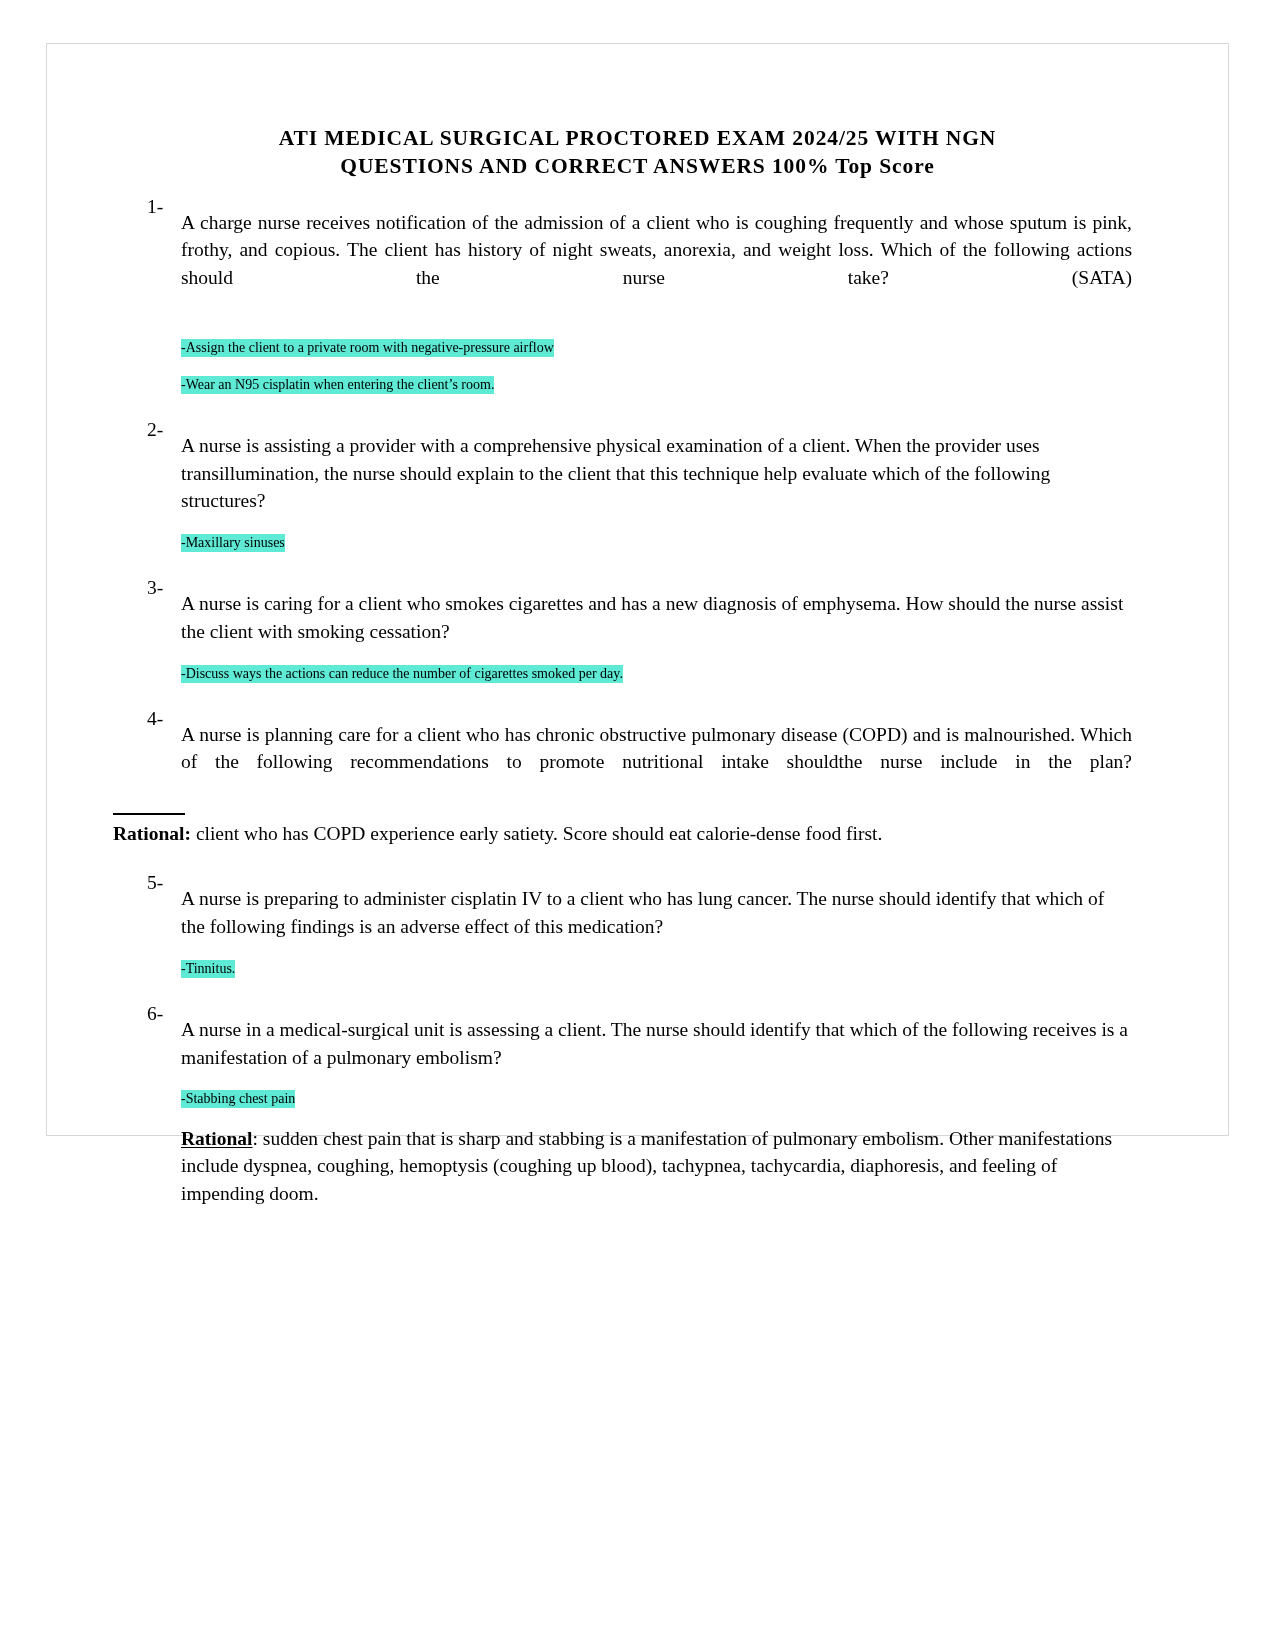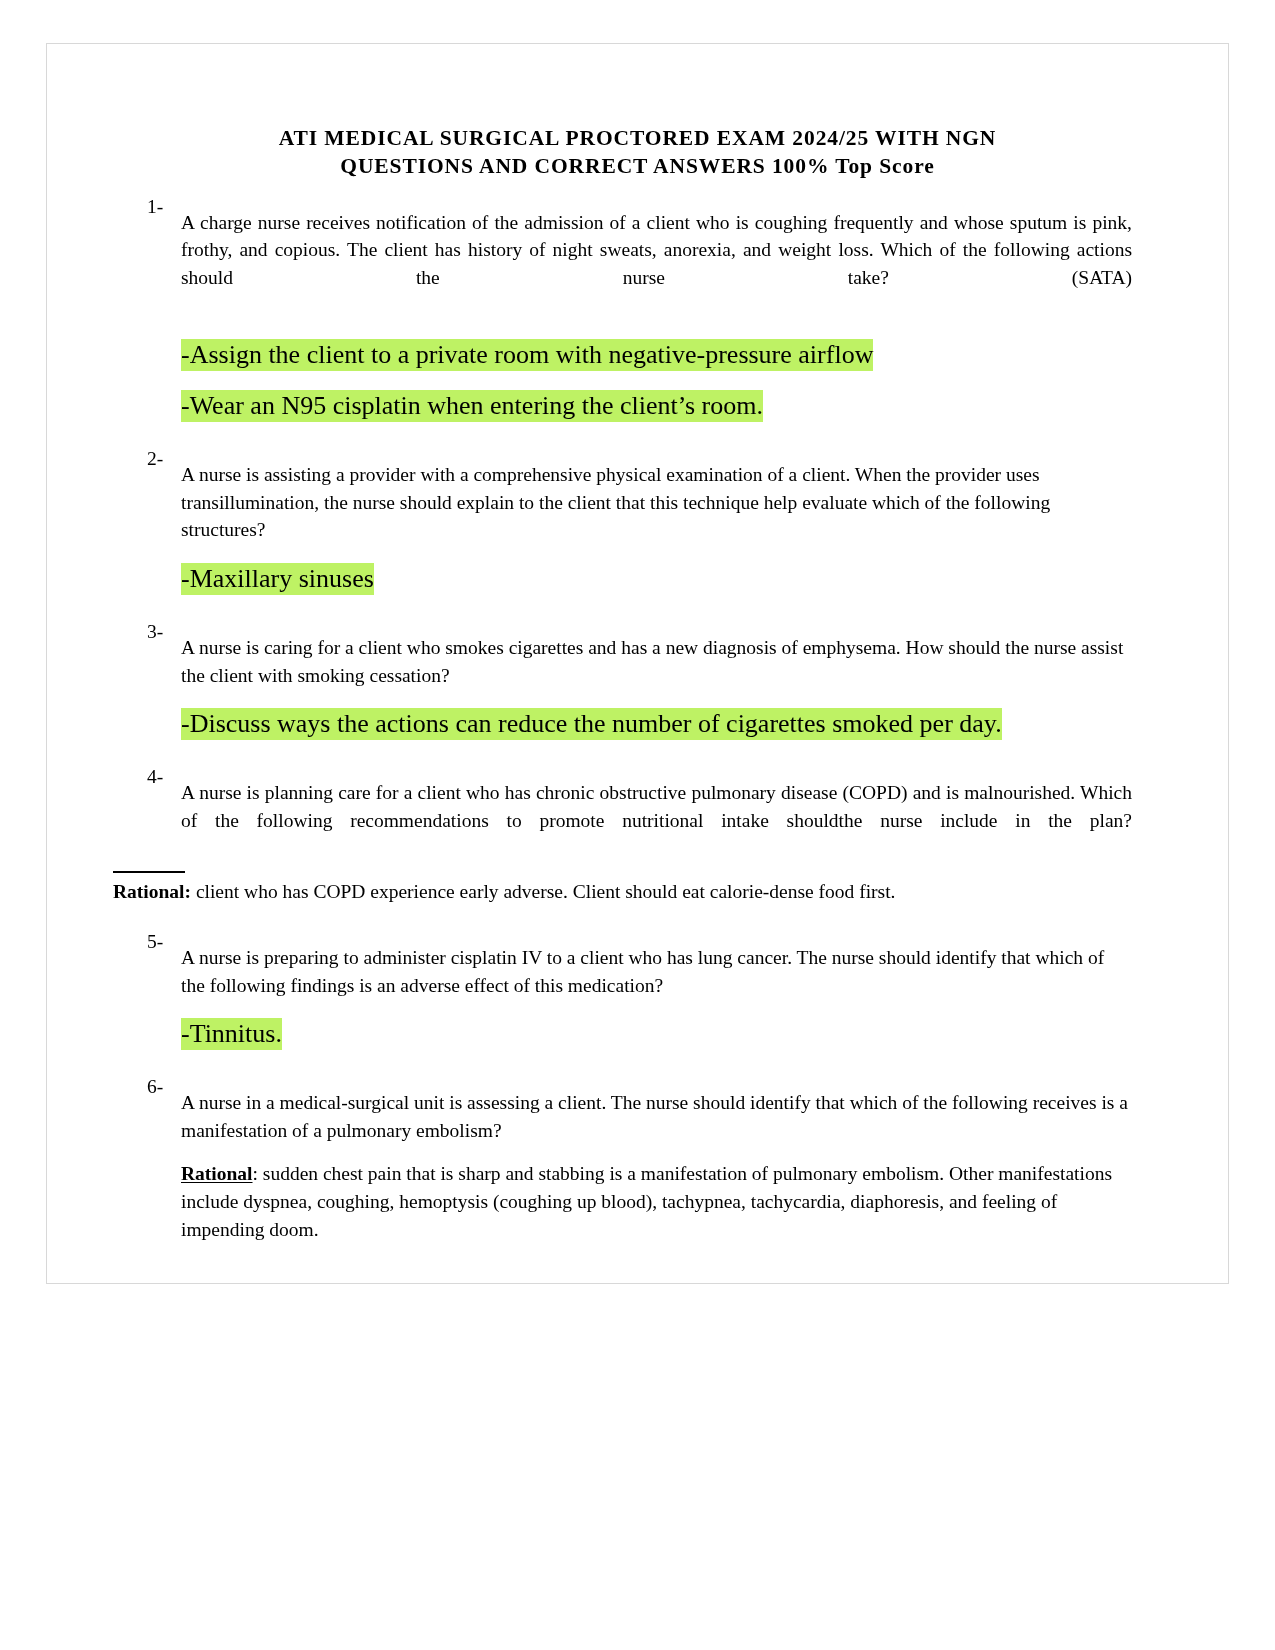--- a/index.html
+++ b/index.html
@@ -19,21 +19,21 @@
     position: relative;
     overflow: hidden;
   }
 
   
   .page-frame {
     position: absolute;
     left: 46px;
     top: 43px;
     width: 1183px;
-    height: 1241px;
+    height: 1093px;
     border: 1px solid #d8d8d8;
     background: #ffffff;
   }
 
   .page-body {
     position: absolute;
     left: 0;
     top: 0;
     width: 100%;
     height: 100%;
@@ -80,22 +80,22 @@
   }
 
   
   .answer-row {
     margin-top: 18px;
     padding-left: 38px;
   }
   .answer-row.flush { padding-left: 0; margin-left: -30px; }
 
   .hl {
-    background: #bef264;
-    font-size: 26px;
+    background: #5eead4;
+    font-size: 14px;
     line-height: 1.3;
     display: inline;
     padding: 1px 0 2px 0;
     box-decoration-break: clone;
     -webkit-box-decoration-break: clone;
   }
 
   
   .rational-row {
     margin-top: 16px;
@@ -170,37 +170,40 @@
       <span class="hl">-Discuss ways the actions can reduce the number of cigarettes smoked per day.</span>
     </div>
 
     <div class="spacer-sm"></div>
 
     <div class="q-block">
       <div class="q-num">4-</div>
       <div class="q-text justify">A nurse is planning care for a client who has chronic obstructive pulmonary disease (COPD) and is malnourished. Which of the following recommendations to promote nutritional intake shouldthe nurse include in the plan?</div>
     </div>
     <div class="rational-row flush">
-      <span class="rational-label overline-style">Rational:</span><span> client who has COPD experience early adverse. Client should eat calorie-dense food first.</span>
+      <span class="rational-label overline-style">Rational:</span><span> client who has COPD experience early satiety. Score should eat calorie-dense food first.</span>
     </div>
 
     <div class="spacer-sm"></div>
 
     <div class="q-block">
       <div class="q-num">5-</div>
       <div class="q-text">A nurse is preparing to administer cisplatin IV to a client who has lung cancer. The nurse should identify that which of the following findings is an adverse effect of this medication?</div>
     </div>
     <div class="answer-row">
       <span class="hl">-Tinnitus.</span>
     </div>
 
     <div class="spacer-sm"></div>
 
     <div class="q-block">
       <div class="q-num">6-</div>
       <div class="q-text">A nurse in a medical-surgical unit is assessing a client. The nurse should identify that which of the following receives is a manifestation of a pulmonary embolism?</div>
     </div>
+    <div class="answer-row">
+      <span class="hl">-Stabbing chest pain</span>
+    </div>
     <div class="rational-row">
       <span class="rational-label">Rational</span><span>: sudden chest pain that is sharp and stabbing is a manifestation of pulmonary embolism. Other manifestations include dyspnea, coughing, hemoptysis (coughing up blood), tachypnea, tachycardia, diaphoresis, and feeling of impending doom.</span>
     </div>
 
   </div>
 </div>
 
 </body></html>

